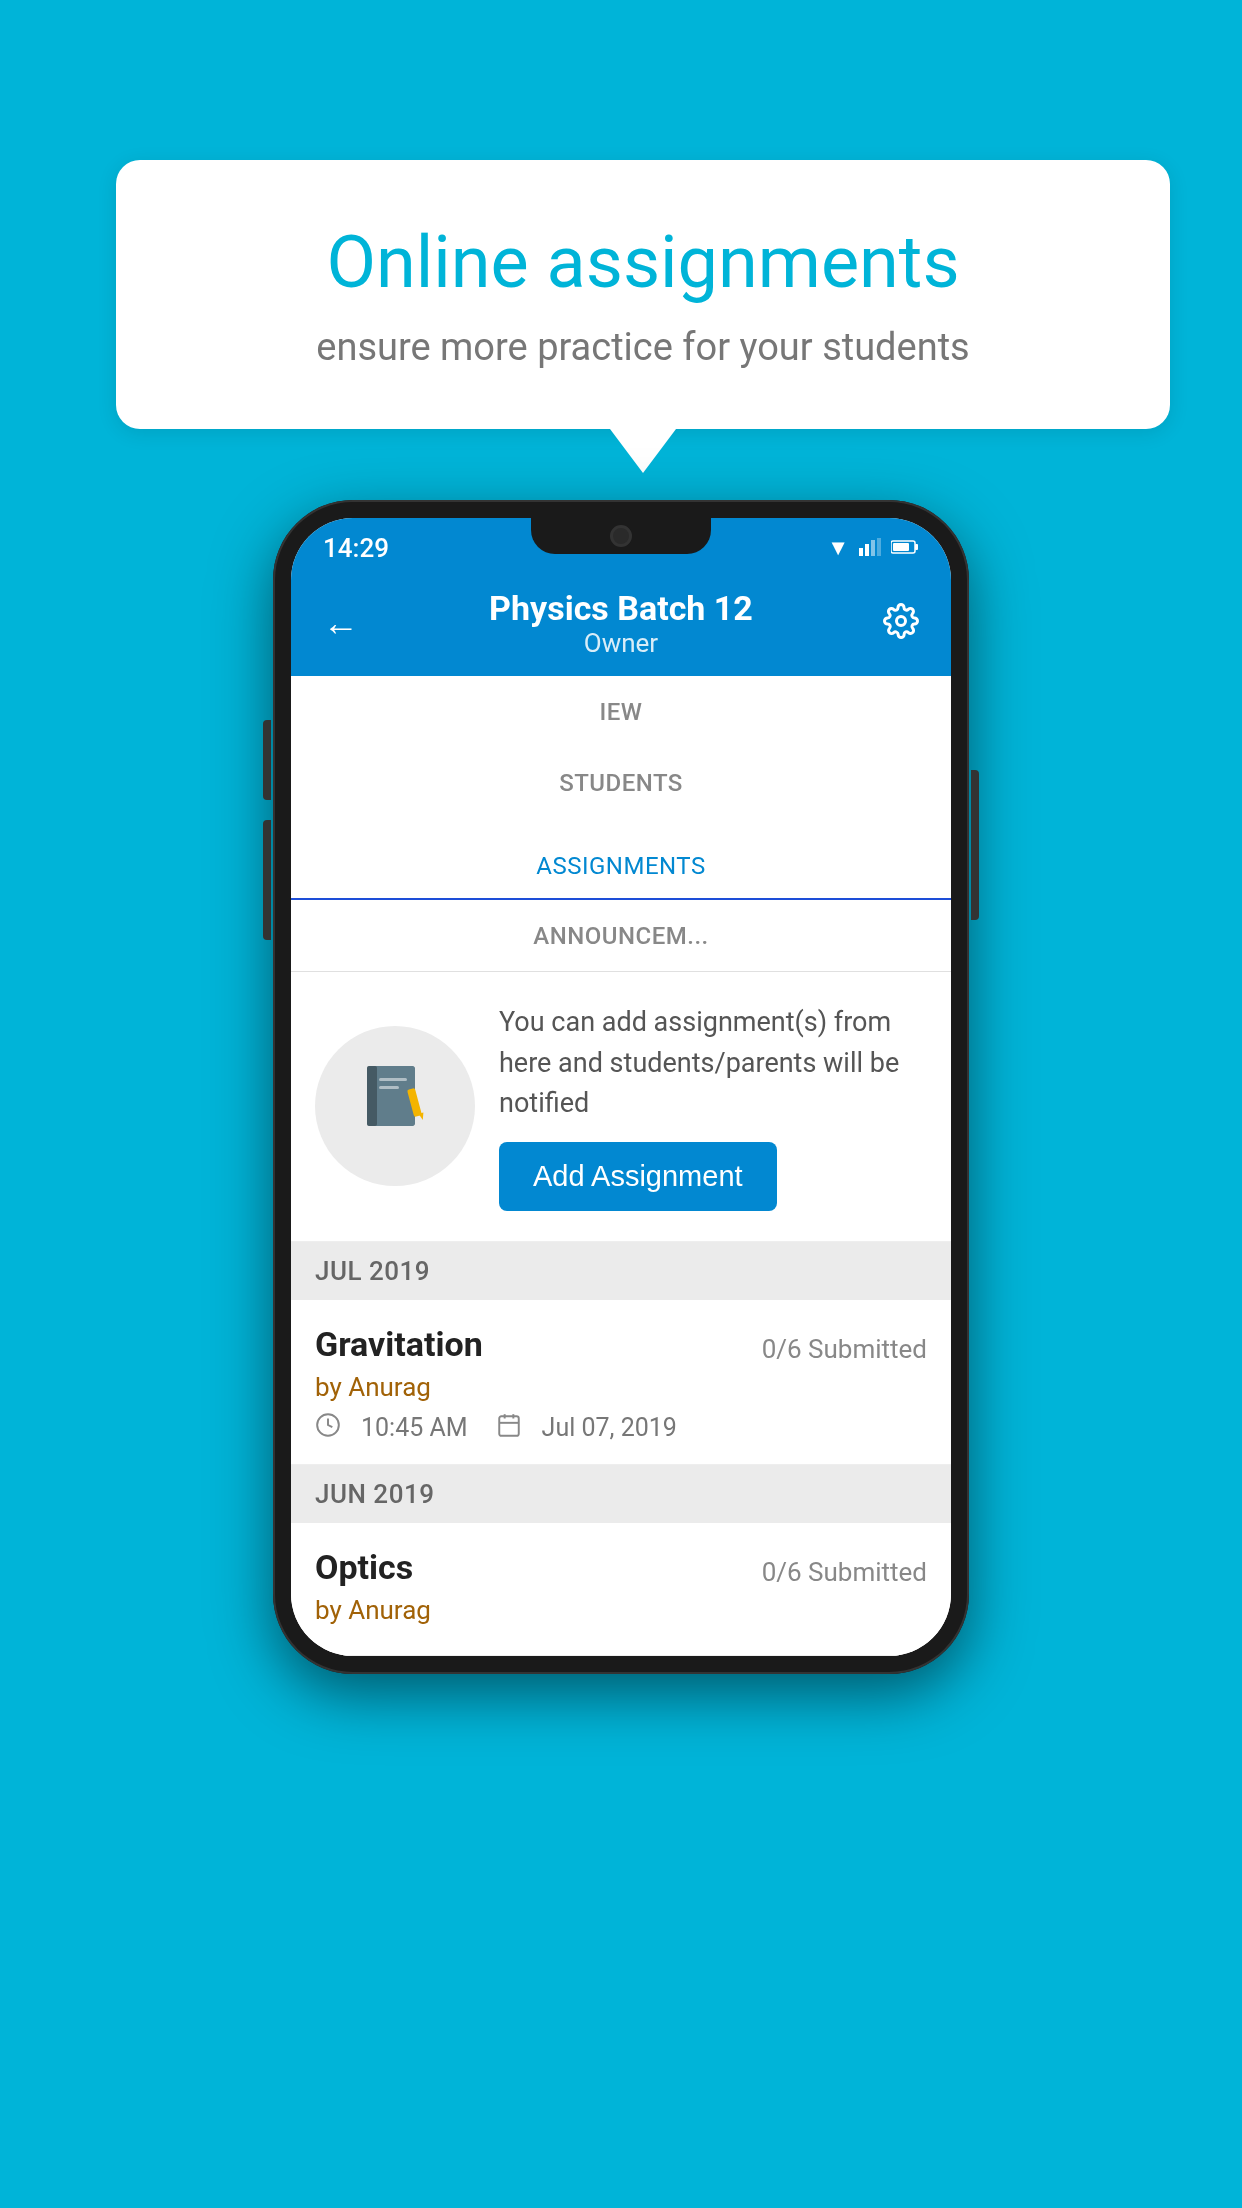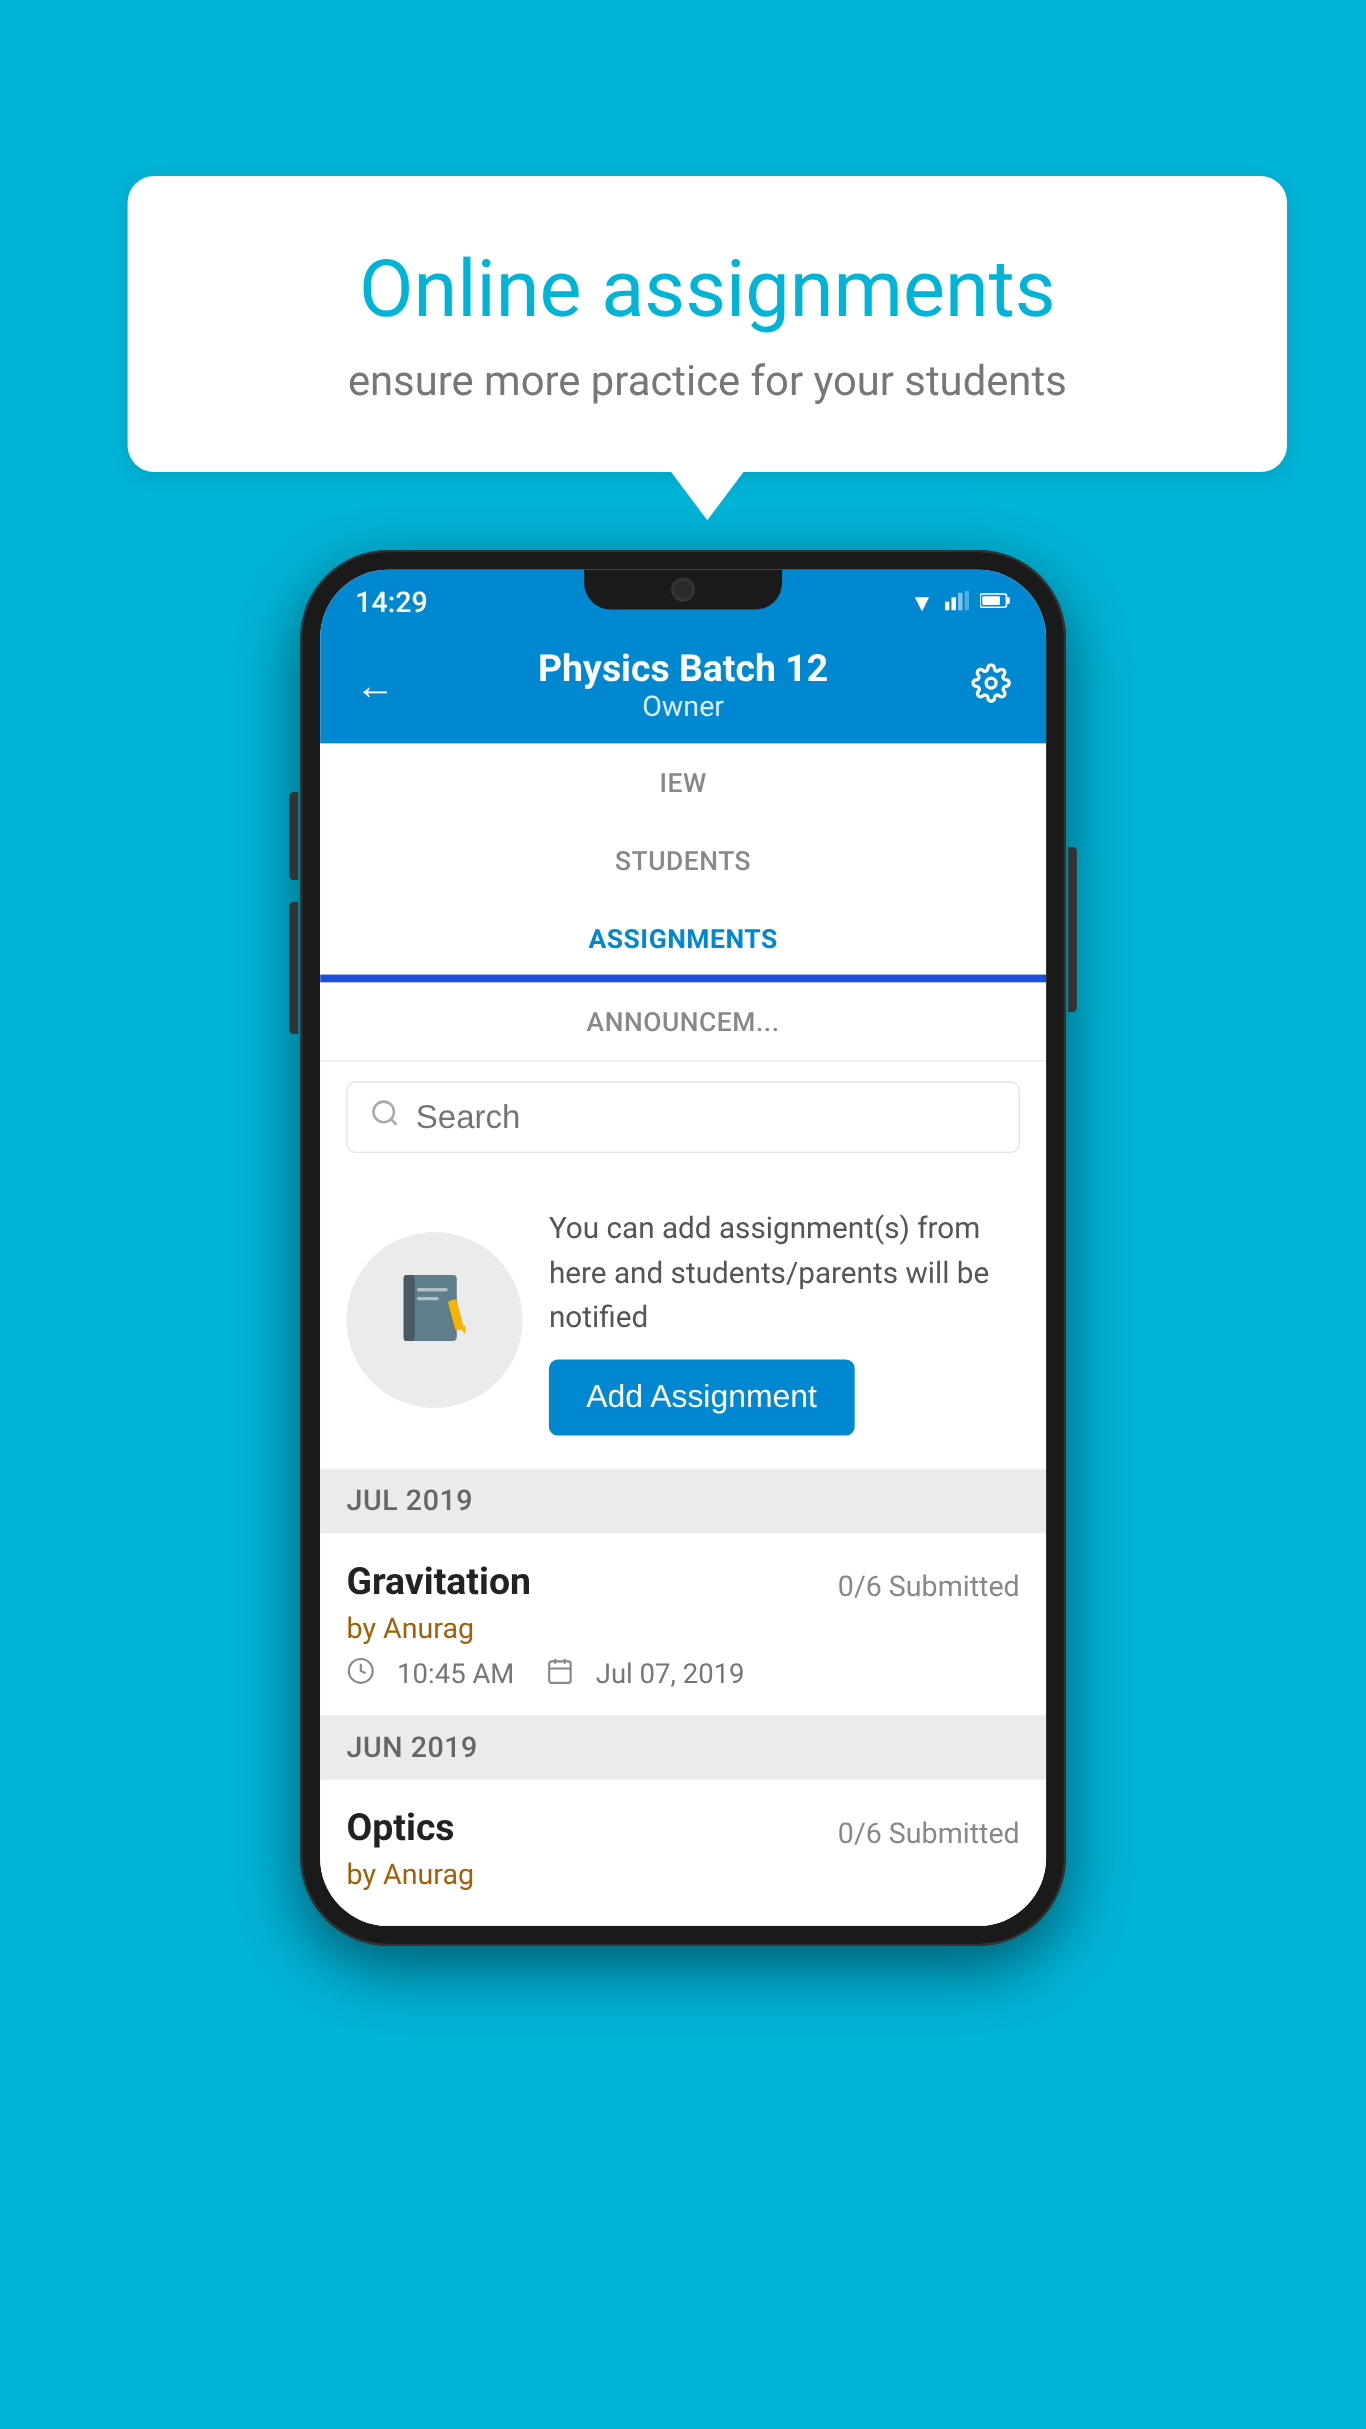--- a/index.html
+++ b/index.html
@@ -208,22 +208,23 @@
       color: #888;
       cursor: pointer;
       letter-spacing: 0.5px;
       border-bottom: 3px solid transparent;
       white-space: nowrap;
       overflow: hidden;
     }
 
     .tab-item.active {
       color: #0288d1;
-      border-bottom: 7px solid #1d4ed8;
-      font-weight: 700;
+      border-bottom: 2px solid #1d4ed8;
+      font-weight: 400;
+      margin-top: 12px;
     }
 
     
     .search-container {
       padding: 18px 24px;
       background: white;
     }
 
     .search-bar {
       display: flex;
@@ -413,31 +414,20 @@
           <span>STUDENTS</span>
         </div>
         <div class="tab-item active">
           <span>ASSIGNMENTS</span>
         </div>
         <div class="tab-item">
           <span>ANNOUNCEM...</span>
         </div>
       </div>
 
-      <div class="search-container">
-        <div class="search-bar">
-          <span style="color:#aaa;font-size:28px;">
-            <svg width="28" height="28" viewBox="0 0 24 24" fill="none" stroke="#aaa" stroke-width="2">
-              <circle cx="11" cy="11" r="8"></circle>
-              <line x1="21" y1="21" x2="16.65" y2="16.65"></line>
-            </svg>
-          </span>
-          <input type="text" style="border: none; outline: none; font-size: 30px; color: rgb(170, 170, 170); background: transparent; width: 100%;" placeholder="Search">
-        </div>
-      </div>
 
       <div class="add-assignment-card">
         <div class="assignment-icon-circle">
           <span class="notebook-icon">
             
             <svg width="80" height="80" viewBox="0 0 80 80" fill="none">
               <rect x="12" y="8" width="48" height="60" rx="4" fill="#546e7a"></rect>
               <rect x="18" y="8" width="42" height="60" rx="3" fill="#607d8b"></rect>
               <rect x="12" y="8" width="10" height="60" rx="2" fill="#455a64"></rect>
               <rect x="24" y="20" width="28" height="3" rx="1.5" fill="white" opacity="0.5"></rect>

